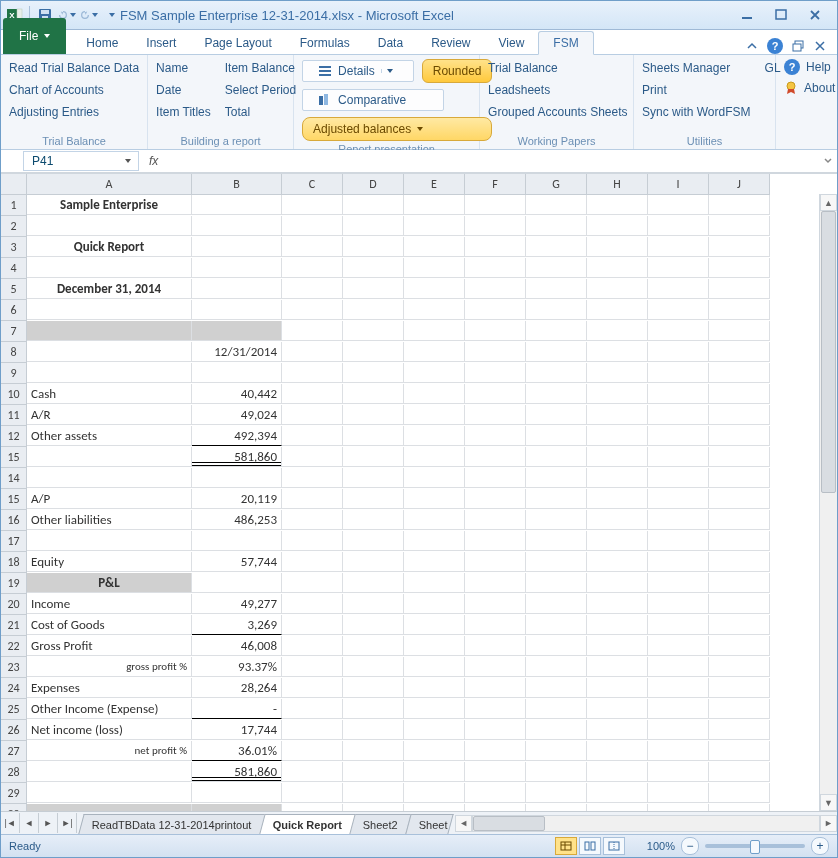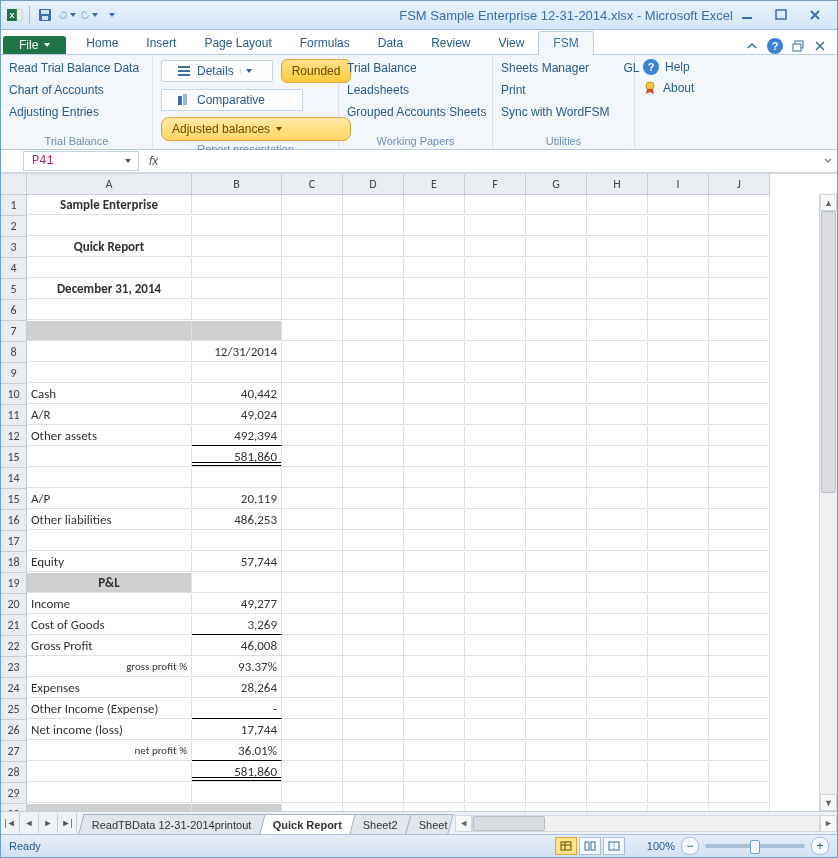--- a/index.html
+++ b/index.html
@@ -5,26 +5,26 @@
   html,body{margin:0;padding:0;font-family:"Segoe UI",Tahoma,sans-serif;font-size:12px;color:#333;background:#fff}
   .window{width:838px;height:858px;border:1px solid #6f9ec9;box-sizing:border-box;background:#fff;display:flex;flex-direction:column;position:relative}
   
   .titlebar{height:28px;background:linear-gradient(#e8f1fb,#d4e6f7);display:flex;align-items:center;border-bottom:1px solid #9fb9d6;position:relative}
   .qat{display:flex;align-items:center;gap:4px;padding-left:6px}
   .excel-logo{width:16px;height:16px;display:inline-flex;align-items:center;justify-content:center}
   .qat-sep{width:1px;height:18px;background:#a8c0da;margin:0 2px}
   .qat-btn{width:18px;height:18px;display:flex;align-items:center;justify-content:center;border-radius:2px;color:#3b6ea5}
   .qat-btn.disabled svg{opacity:.4}
   .qat-dd::after{content:"";display:inline-block;width:0;height:0;border-left:3px solid transparent;border-right:3px solid transparent;border-top:4px solid #3b6ea5;margin-left:2px}
-  .title-text{flex:1;text-align:right;color:#3b6ea5;font-size:13px}
+  .title-text{flex:1;text-align:left;color:#3b6ea5;font-size:13px}
   .winctrls{display:flex;gap:6px;padding-right:8px}
   .winctrl{width:28px;height:18px;display:flex;align-items:center;justify-content:center;color:#3b6ea5}
   
   .tabs{height:24px;background:#fff;display:flex;align-items:flex-end;padding-left:2px;border-bottom:1px solid #b8cde2}
-  .file-tab{background:#207346;color:#fff;height:18px;padding:0 16px;display:flex;align-items:center;font-size:12px;border-top-left-radius:3px;border-top-right-radius:3px;margin-right:6px;position:relative}
+  .file-tab{background:#207346;color:#fff;height:36px;padding:0 16px;display:flex;align-items:center;font-size:12px;border-top-left-radius:3px;border-top-right-radius:3px;margin-right:6px;position:relative}
   .file-tab::after{content:"";display:inline-block;width:0;height:0;border-left:3px solid transparent;border-right:3px solid transparent;border-top:4px solid #fff;margin-left:6px}
   .tab{height:22px;padding:0 14px;display:flex;align-items:center;color:#2b5a88;font-size:12px;cursor:default}
   .tab.active{background:#f3f6fa;border:1px solid #b8cde2;border-bottom:1px solid #f3f6fa;border-top-left-radius:3px;border-top-right-radius:3px;margin-bottom:-1px;color:#3b6ea5}
   .tab-right{margin-left:auto;display:flex;align-items:center;gap:8px;padding-right:10px}
   .tab-right .ico{width:14px;height:14px;display:flex;align-items:center;justify-content:center;color:#3b6ea5}
   .help-circle{width:16px;height:16px;border-radius:50%;background:#3b82d4;color:#fff;display:flex;align-items:center;justify-content:center;font-size:11px;font-weight:bold}
   
   .ribbon{height:94px;background:#f3f6fa;border-bottom:1px solid #b8cde2;display:flex}
   .group{display:flex;flex-direction:column;border-right:1px solid #d8e3ef;padding:4px 8px 2px;box-sizing:border-box}
   .group-body{flex:1;display:flex;gap:14px}
@@ -39,21 +39,21 @@
   .dd-split{display:flex}
   .dd-caret{border-left:1px solid #c3d4e6;padding:0 5px;display:flex;align-items:center}
   .dd-caret::after{content:"";width:0;height:0;border-left:3px solid transparent;border-right:3px solid transparent;border-top:4px solid #2b5a88}
   .ico-sm{width:14px;height:14px;display:inline-block}
   .help-row{display:flex;align-items:center;gap:6px;color:#2b5a88}
   .medal{width:14px;height:14px}
   
   .namebox-row{height:22px;display:flex;align-items:center;border-bottom:1px solid #d0d7de;background:#fff}
   .spacer-left{width:22px}
   .namebox{width:116px;height:20px;border:1px solid #c3d4e6;display:flex;align-items:center;padding:0 6px;box-sizing:border-box}
-  .namebox input{border:none;outline:none;font-size:12px;width:80px;font-family:Liberation Mono, monospace;color:#be185d}
+  .namebox input{border:none;outline:none;font-size:12px;width:80px;font-family:Liberation Sans, sans-serif;color:#0c4a6e}
   .namebox .nb-dd{margin-left:auto}
   .fx-box{display:flex;align-items:center;gap:8px;padding-left:10px;flex:1}
   .fx-label{font-style:italic;color:#555}
   .fx-input{flex:1;height:18px;border:none;outline:none}
   .fx-expand{width:18px;display:flex;justify-content:center;color:#888}
   
   .grid-wrap{flex:1;position:relative;overflow:hidden;border-top:1px solid #d0d7de}
   .grid{display:grid;grid-template-columns:26px 165px 90px repeat(8,61px);font-family:Calibri,Arial,sans-serif;font-size:13px}
   .gh,.rh{background:#e9edf2;border-right:1px solid #c6cdd4;border-bottom:1px solid #c6cdd4;display:flex;align-items:center;justify-content:center;color:#444;font-size:12px;height:20px}
   .rh{justify-content:center;font-family:Calibri,Arial,sans-serif}
@@ -184,20 +184,35 @@
     <div class="group" style="width:152px">
       <div class="group-body">
           <div class="group-col">
         <div class="rbtn">Read Trial Balance Data</div>
         <div class="rbtn">Chart of Accounts</div>
         <div class="rbtn">Adjusting Entries</div>
       </div>
         </div>
       <div class="group-label">Trial Balance</div>
     </div>
+    <div class="group" style="width:146px">
+      <div class="group-body">
+        <div class="group-col">
+          <div class="rbtn">Name</div>
+          <div class="rbtn">Date</div>
+          <div class="rbtn">Item Titles</div>
+        </div>
+        <div class="group-col">
+          <div class="rbtn">Item Balance</div>
+          <div class="rbtn">Select Period</div>
+          <div class="rbtn">Total</div>
+        </div>
+      </div>
+      <div class="group-label">Building a report</div>
+    </div>
     <div class="group" style="width:186px">
       <div class="group-body">
         <div class="group-col" style="gap:6px">
           <div style="display:flex;gap:8px;align-items:center">
             <div class="rbtn-framed small dd-split">
               <svg class="ico-sm" viewBox="0 0 14 14">
                   <rect x="1" y="2" width="12" height="2" fill="#3b6ea5"></rect>
                   <rect x="1" y="6" width="12" height="2" fill="#3b6ea5"></rect>
                   <rect x="1" y="10" width="12" height="2" fill="#3b6ea5"></rect>
                 </svg>

